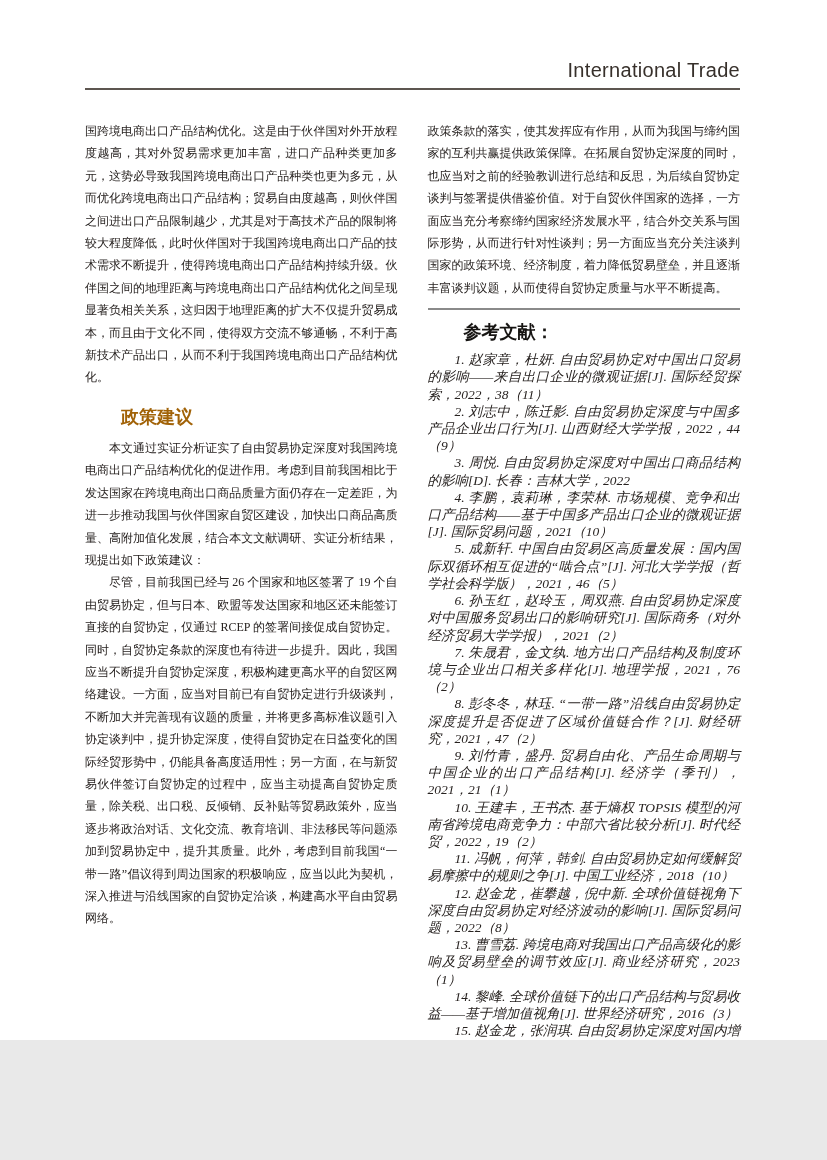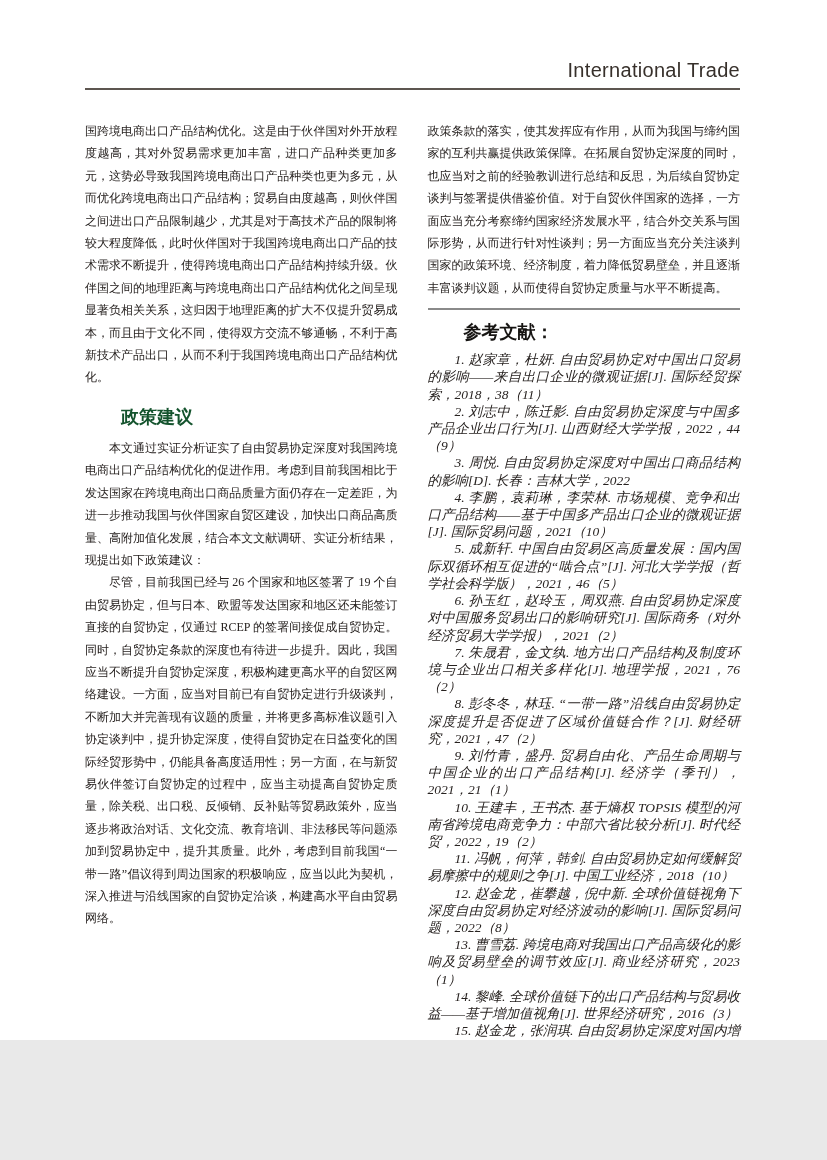--- a/index.html
+++ b/index.html
@@ -29,21 +29,21 @@
   .col{flex:1 1 0;min-width:0;}
   .body-text{
     margin:0;
     font-size:12px;line-height:22.4px;
     text-align:justify;
     text-indent:2em;
   }
   .no-indent{text-indent:0;}
   .section-heading{
     font-family:"Liberation Sans","DejaVu Sans",sans-serif;
-    font-size:18px;font-weight:bold;color:#14532d;
+    font-size:18px;font-weight:bold;color:#a16207;
     margin:16px 0 8px 0;
     text-indent:2em;
   }
   .sub-heading{
     margin:0;
     font-size:16px;line-height:22.4px;
     font-style:italic;
     text-align:justify;
     text-indent:2em;
   }
@@ -82,21 +82,21 @@
       <p class="body-text">尽管，目前我国已经与 26 个国家和地区签署了 19 个自由贸易协定，但与日本、欧盟等发达国家和地区还未能签订直接的自贸协定，仅通过 RCEP 的签署间接促成自贸协定。同时，自贸协定条款的深度也有待进一步提升。因此，我国应当不断提升自贸协定深度，积极构建更高水平的自贸区网络建设。一方面，应当对目前已有自贸协定进行升级谈判，不断加大并完善现有议题的质量，并将更多高标准议题引入协定谈判中，提升协定深度，使得自贸协定在日益变化的国际经贸形势中，仍能具备高度适用性；另一方面，在与新贸易伙伴签订自贸协定的过程中，应当主动提高自贸协定质量，除关税、出口税、反倾销、反补贴等贸易政策外，应当逐步将政治对话、文化交流、教育培训、非法移民等问题添加到贸易协定中，提升其质量。此外，考虑到目前我国“一带一路”倡议得到周边国家的积极响应，应当以此为契机，深入推进与沿线国家的自贸协定洽谈，构建高水平自由贸易网络。</p>
 
     </section>
 
     <section class="col">
       <p class="body-text no-indent">政策条款的落实，使其发挥应有作用，从而为我国与缔约国家的互利共赢提供政策保障。在拓展自贸协定深度的同时，也应当对之前的经验教训进行总结和反思，为后续自贸协定谈判与签署提供借鉴价值。对于自贸伙伴国家的选择，一方面应当充分考察缔约国家经济发展水平，结合外交关系与国际形势，从而进行针对性谈判；另一方面应当充分关注谈判国家的政策环境、经济制度，着力降低贸易壁垒，并且逐渐丰富谈判议题，从而使得自贸协定质量与水平不断提高。</p>
 
       <div>
         <hr class="rule">
         <h3 class="box-heading">参考文献：</h3>
-        <p class="ref">1. 赵家章，杜妍. 自由贸易协定对中国出口贸易的影响——来自出口企业的微观证据[J]. 国际经贸探索，2018，38（11）</p>
+        <p class="ref">1. 赵家章，杜妍. 自由贸易协定对中国出口贸易的影响——来自出口企业的微观证据[J]. 国际经贸探索，2022，38（11）</p>
         <p class="ref">2. 刘志中，陈迁影. 自由贸易协定深度与中国多产品企业出口行为[J]. 山西财经大学学报，2022，44（9）</p>
         <p class="ref">3. 周悦. 自由贸易协定深度对中国出口商品结构的影响[D]. 长春：吉林大学，2022</p>
         <p class="ref">4. 李鹏，袁莉琳，李荣林. 市场规模、竞争和出口产品结构——基于中国多产品出口企业的微观证据[J]. 国际贸易问题，2021（10）</p>
         <p class="ref">5. 成新轩. 中国自由贸易区高质量发展：国内国际双循环相互促进的“啮合点”[J]. 河北大学学报（哲学社会科学版），2021，46（5）</p>
         <p class="ref">6. 孙玉红，赵玲玉，周双燕. 自由贸易协定深度对中国服务贸易出口的影响研究[J]. 国际商务（对外经济贸易大学学报），2021（2）</p>
         <p class="ref">7. 朱晟君，金文纨. 地方出口产品结构及制度环境与企业出口相关多样化[J]. 地理学报，2021，76（2）</p>
         <p class="ref">8. 彭冬冬，林珏. “一带一路”沿线自由贸易协定深度提升是否促进了区域价值链合作？[J]. 财经研究，2021，47（2）</p>
         <p class="ref">9. 刘竹青，盛丹. 贸易自由化、产品生命周期与中国企业的出口产品结构[J]. 经济学（季刊），2021，21（1）</p>
         <p class="ref">10. 王建丰，王书杰. 基于熵权 TOPSIS 模型的河南省跨境电商竞争力：中部六省比较分析[J]. 时代经贸，2022，19（2）</p>
         <p class="ref">11. 冯帆，何萍，韩剑. 自由贸易协定如何缓解贸易摩擦中的规则之争[J]. 中国工业经济，2018（10）</p>

